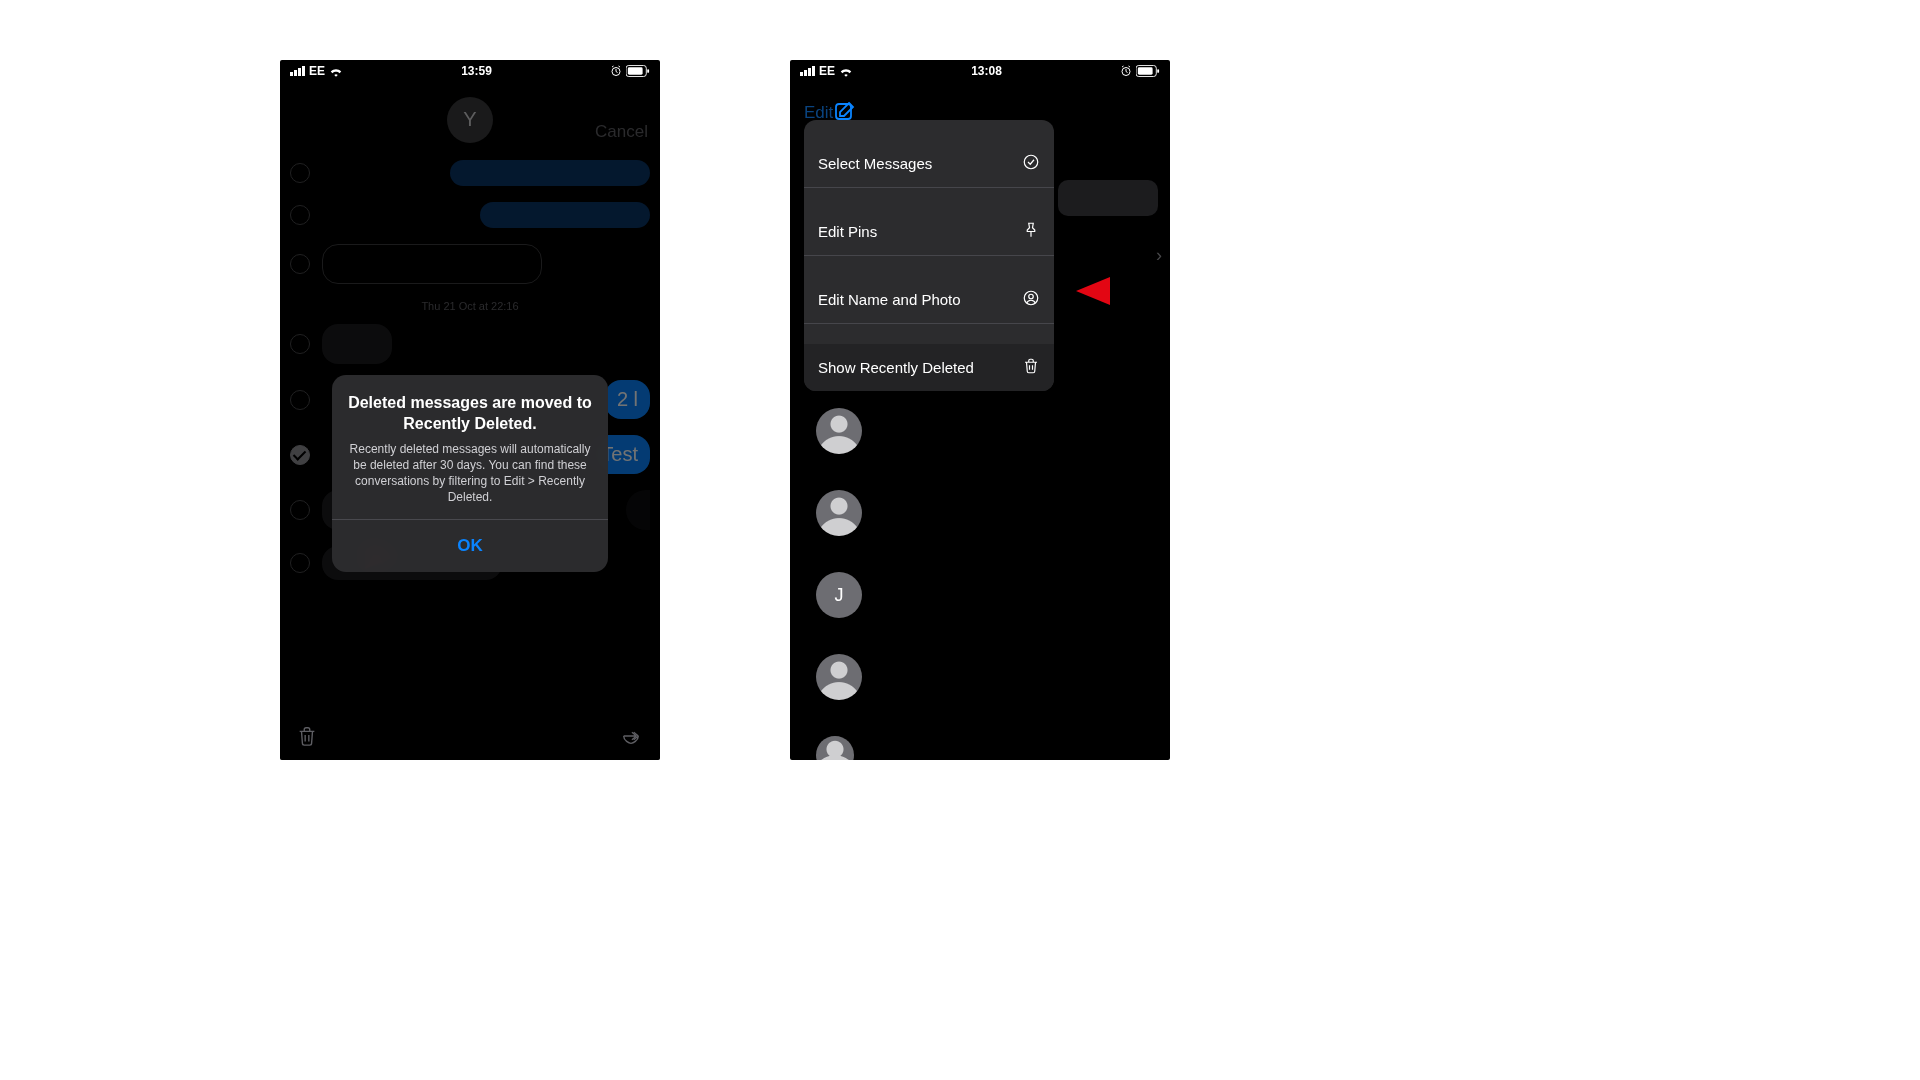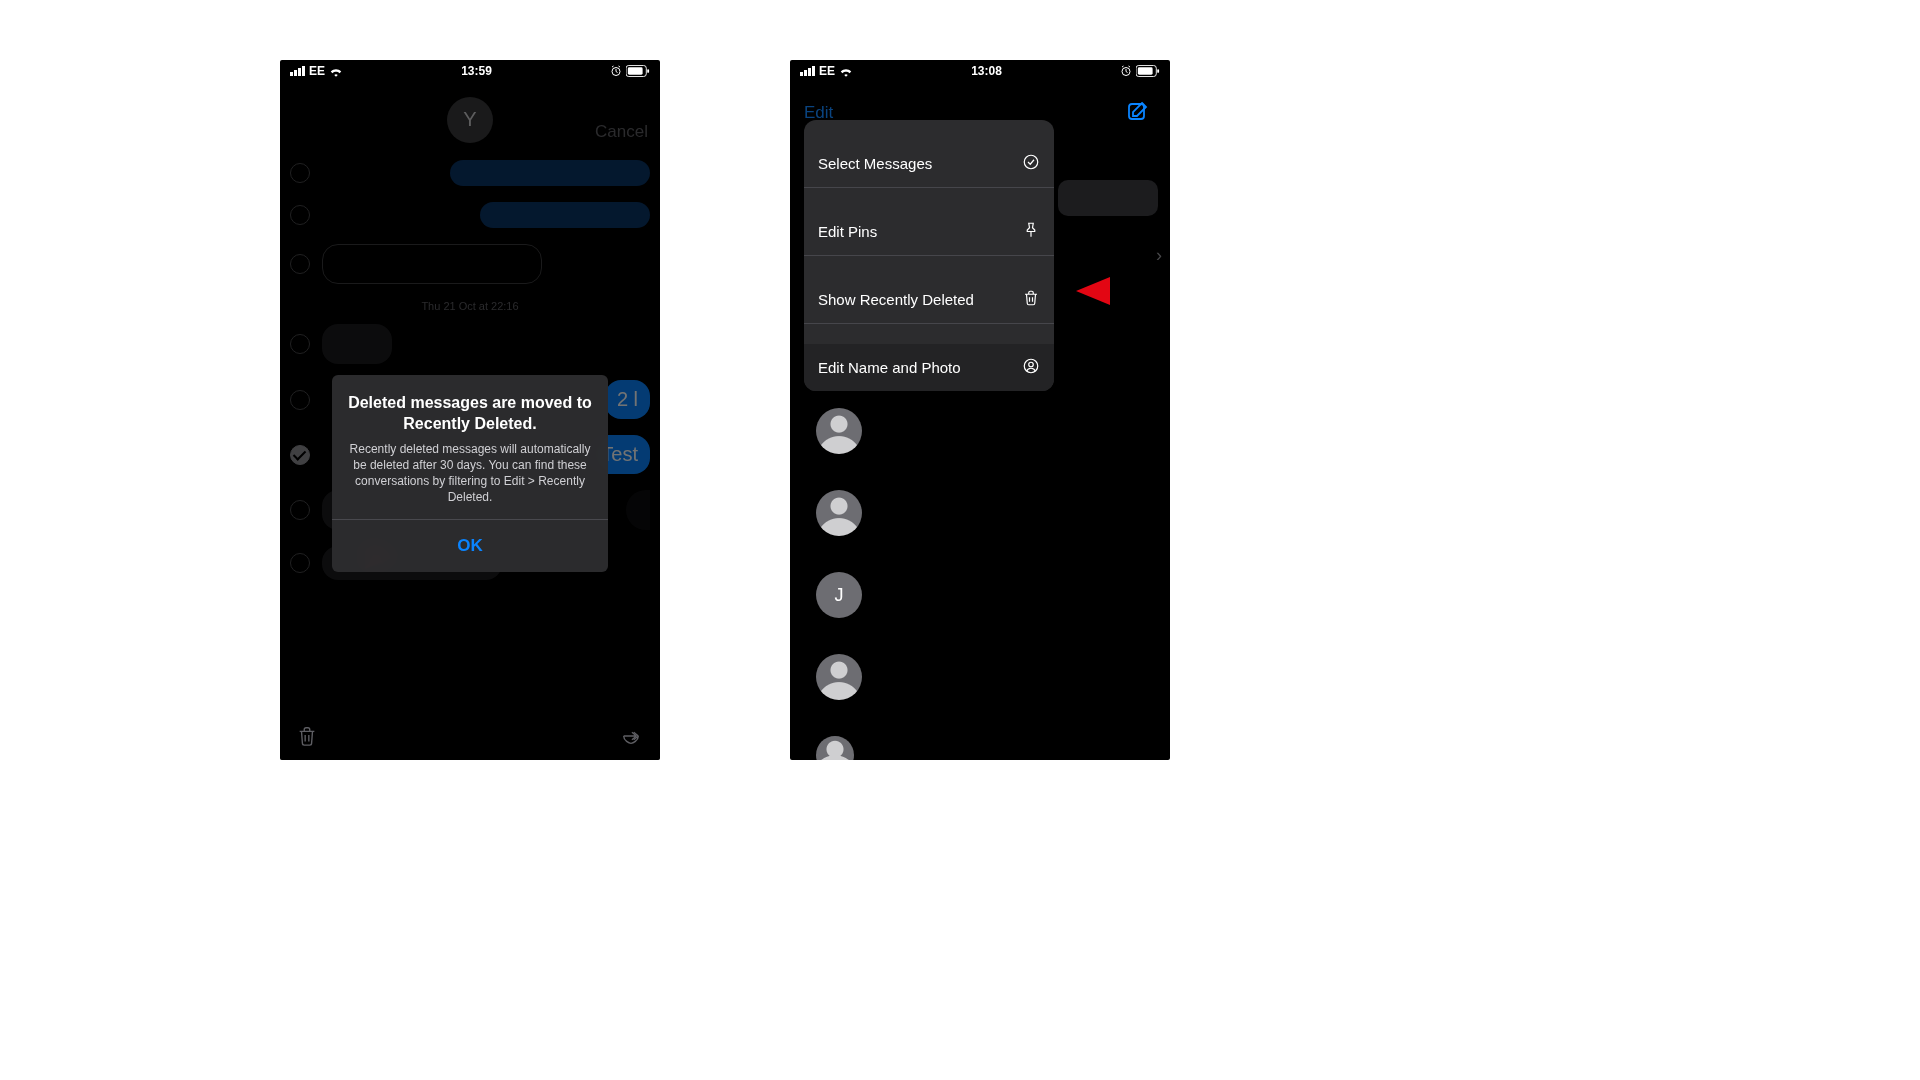--- a/index.html
+++ b/index.html
@@ -86,21 +86,21 @@
   }
   .bubble.blue { background:#0a3566; color:#9db6cf; }
   .bubble.blue.bright { background:#0a84ff; color:#fff; }
   .bubble.outline { border:1.5px solid #3a3a3c; background:transparent; min-width:220px; height:40px; }
   .bubble.dark { background:#1c1c1e; min-width:70px; height:40px; }
   .date-sep { text-align:center; color:#5e5e63; font-size:11px; margin:4px 0 12px; }
 
   
   .alert {
     position:absolute; left:50%; top:315px; transform:translateX(-50%);
-    width:276px; background:rgba(44,44,46,0.98); border-radius:6px;
+    width:276px; background:rgba(44,44,46,0.98); border-radius:14px;
     overflow:hidden; z-index:10;
     backdrop-filter: blur(10px);
   }
   .alert-body { padding:18px 16px 14px; text-align:center; }
   .alert-title { font-size:16px; font-weight:600; line-height:1.3; margin-bottom:6px; }
   .alert-msg { font-size:12px; color:#d0d0d4; line-height:1.35; }
   .alert-btn {
     border-top:0.5px solid rgba(120,120,128,0.4);
     text-align:center; padding:16px 0; color:#0a84ff; font-size:17px;font-weight:bold;
   }
@@ -118,21 +118,21 @@
   .toolbar {
     position:absolute; bottom:0; left:0; right:0; height:45px;
     display:flex; align-items:center; justify-content:space-between;
     padding:0 16px;
   }
   .toolbar svg { stroke:#5e5e63; }
 
   
   .nav-bar {
     position:absolute; top:22px; left:0; right:6px; height:62px;
-    display:flex; align-items:center; justify-content:space-between;
+    display:flex; align-items:center; 
     padding:0 14px;
   }
   .edit-link { color:#0a4480; font-size:17px; }
   .compose-btn svg { stroke:#0a84ff; }
 
   .edit-menu {
     position:absolute; left:14px; top:60px; width:250px;
     background:#2c2c2e; border-radius:12px; overflow:hidden; z-index:5;
   }
   .edit-menu .item {
@@ -344,34 +344,34 @@
     </div>
     <div class="item">
       <span>Edit Pins</span>
       <span>
         <svg width="18" height="18" viewBox="0 0 24 24" stroke-width="1.6">
             <path d="M9 3h6l-1 6 3 3v2H7v-2l3-3-1-6zM12 14v7"></path>
           </svg>
       </span>
     </div>
     <div class="item">
-      <span>Show Recently Deleted</span>
-      <span>
-        <svg width="18" height="18" viewBox="0 0 24 24" stroke-width="1.6">
-            <path d="M4 7h16M9 7V5a2 2 0 012-2h2a2 2 0 012 2v2M6 7l1 12a2 2 0 002 2h6a2 2 0 002-2l1-12M10 11v6M14 11v6"></path>
-          </svg>
-      </span>
-    </div>
-    <div class="item">
       <span>Edit Name and Photo</span>
       <span>
         <svg width="18" height="18" viewBox="0 0 24 24" stroke-width="1.6">
             <circle cx="12" cy="12" r="9"></circle>
             <circle cx="12" cy="10" r="3"></circle>
             <path d="M6 19c1.5-3 4-4 6-4s4.5 1 6 4"></path>
+          </svg>
+      </span>
+    </div>
+    <div class="item">
+      <span>Show Recently Deleted</span>
+      <span>
+        <svg width="18" height="18" viewBox="0 0 24 24" stroke-width="1.6">
+            <path d="M4 7h16M9 7V5a2 2 0 012-2h2a2 2 0 012 2v2M6 7l1 12a2 2 0 002 2h6a2 2 0 002-2l1-12M10 11v6M14 11v6"></path>
           </svg>
       </span>
     </div>
   </div>
 
   <div class="arrow point-left" style="left:286px; top:217px;"></div>
 
   <div class="chat-list">
     <div class="avatar person"></div>
     <div class="avatar person"></div>

